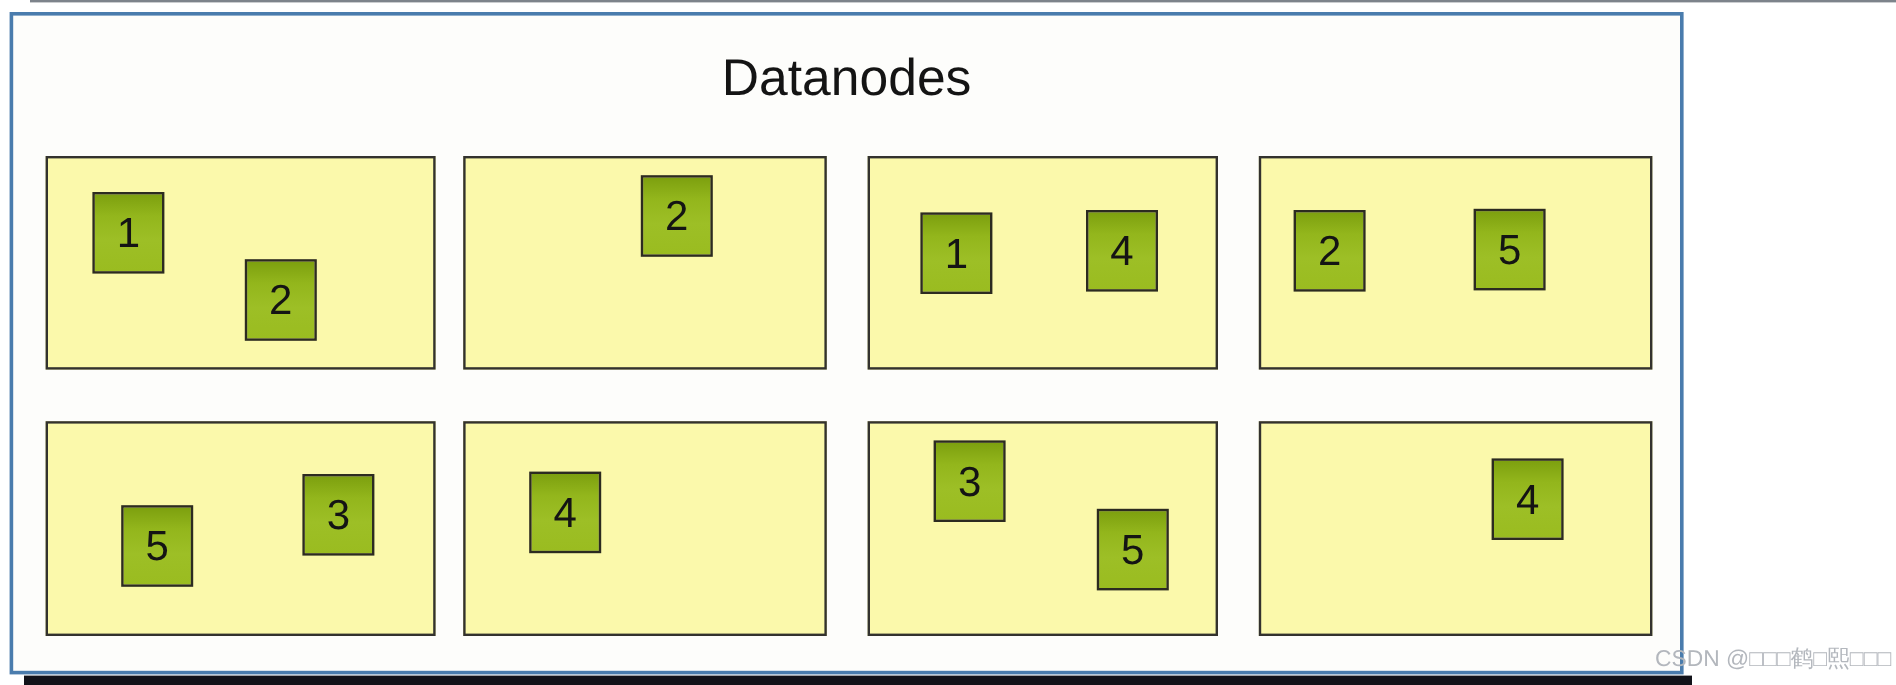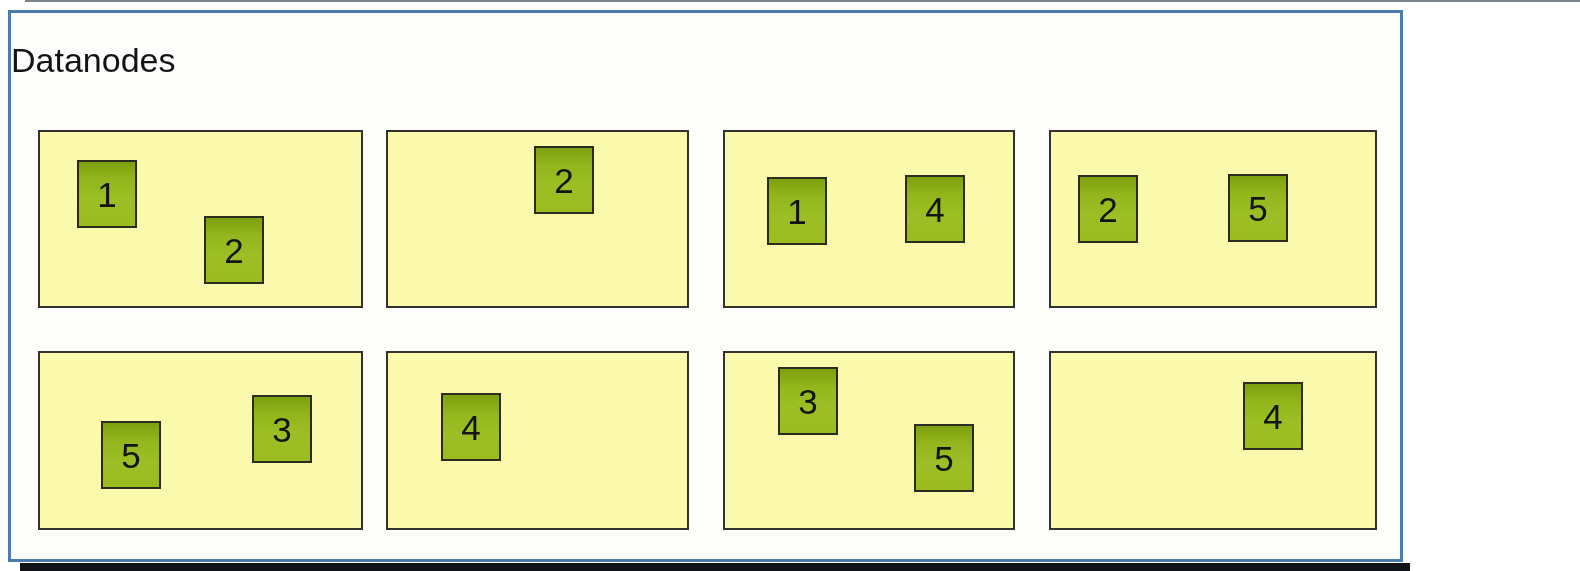--- a/index.html
+++ b/index.html
@@ -30,22 +30,22 @@
     width: 1389px;
     height: 546px;
     border: 3px solid #4a7cad;
     background: #fdfdfb;
   }
   .title {
     position: absolute;
     left: 0;
     top: 28px;
     width: 100%;
-    text-align: left;
-    font-size: 34px;
+    text-align: center;
+    font-size: 43px;
     color: #141414;
     letter-spacing: 0px;
   }
   .node {
     position: absolute;
     background: #fbf9ab;
     border: 2px solid #33322e;
     box-sizing: border-box;
   }
   .block {
@@ -142,13 +142,14 @@
         </div>
         <div class="node" style="left: 1038px; top: 338px; width: 328px; height: 179px;">
           <div class="block" style="left: 192px; top: 29px; width: 60px; height: 68px;">
             <span>4</span>
           </div>
         </div>
       </div>
   </div>
 
   <div class="bottom-strip"></div>
+  <div class="watermark">CSDN @□□□鹤□熙□□□</div>
 </div>
 
 </body></html>

